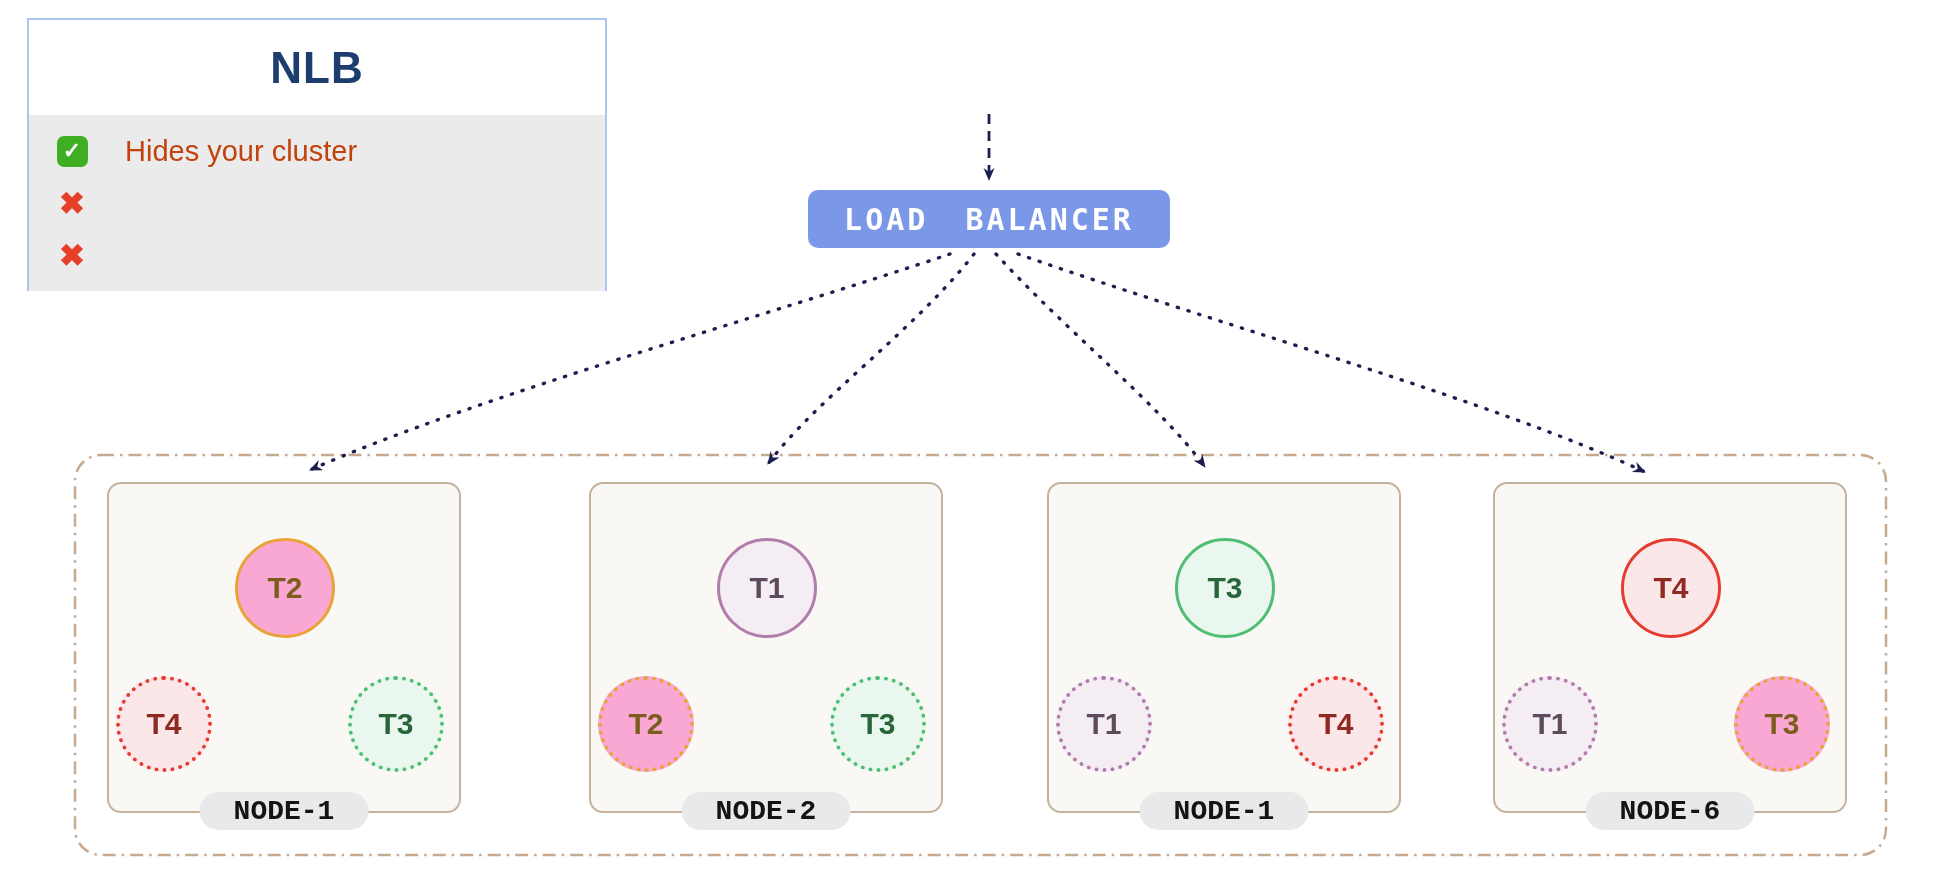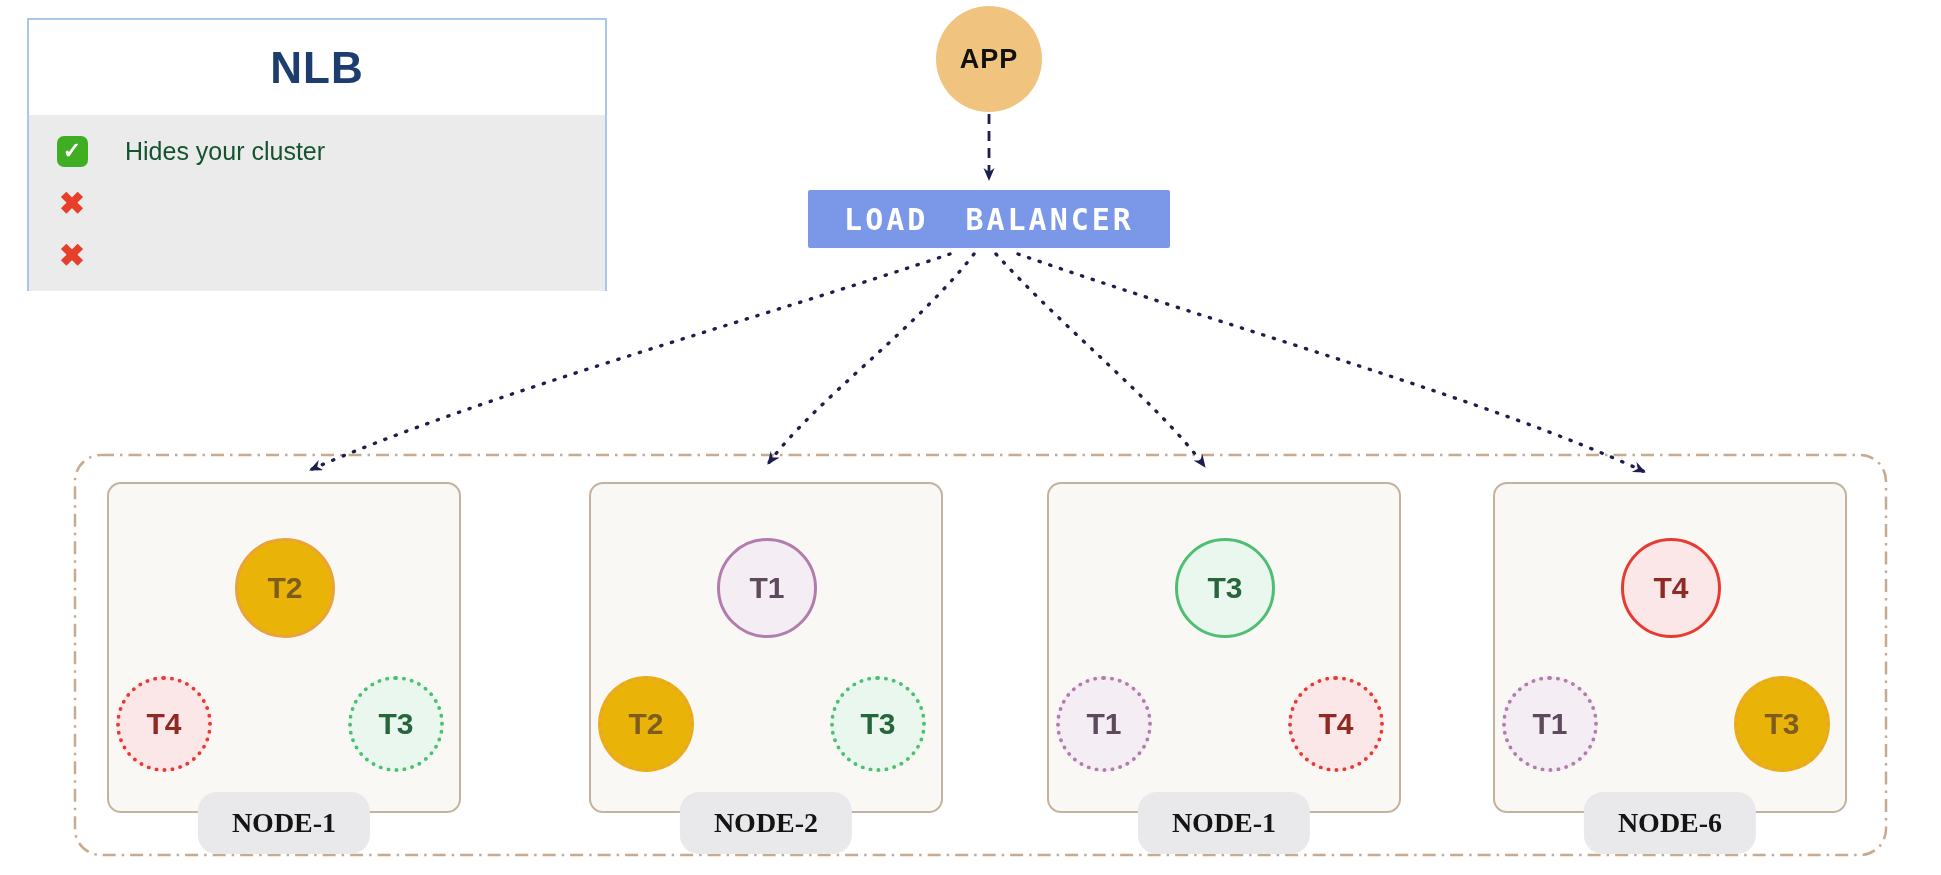--- a/index.html
+++ b/index.html
@@ -25,61 +25,61 @@
   .legend-row{
     height:52px;display:flex;align-items:center;padding-left:26px;
   }
   .legend-icon{width:34px;display:flex;align-items:center;justify-content:center;margin-right:36px;}
   .check-badge{
     width:31px;height:31px;background:#3fae23;border-radius:7px;
     display:flex;align-items:center;justify-content:center;
     color:#ffffff;font-size:22px;font-weight:900;
   }
   .cross-glyph{color:#e6402a;font-size:31px;font-weight:900;line-height:1;}
-  .legend-label{font-size:25px;font-weight:500;color:#14532d;}
+  .legend-label{font-size:29px;font-weight:500;color:#c2410c;}
 
   
   .app-circle{
     position:absolute;left:936px;top:6px;width:106px;height:106px;border-radius:50%;
     background:#f0c37e;z-index:2;display:flex;align-items:center;justify-content:center;
   }
   .app-label{font-size:27px;font-weight:800;color:#111111;letter-spacing:1px;}
 
   
   .lb-box{
-    position:absolute;left:808px;top:190px;width:362px;height:58px;border-radius:2px;
+    position:absolute;left:808px;top:190px;width:362px;height:58px;border-radius:10px;
     background:#7b97e7;z-index:2;display:flex;align-items:center;justify-content:center;
   }
   .lb-label{
     font-family:"DejaVu Sans Mono", monospace;font-size:30px;font-weight:700;color:#ffffff;
     letter-spacing:3px;word-spacing:16px;
   }
 
   
   .node{
     position:absolute;top:482px;width:354px;height:331px;z-index:2;
     background:#faf8f5;border:2px solid #c5b29e;border-radius:14px;box-sizing:border-box;
   }
   .node-1{left:107px;} .node-2{left:589px;} .node-3{left:1047px;} .node-4{left:1493px;}
   .node-label{
     position:absolute;left:50%;transform:translateX(-50%);top:308px;height:38px;z-index:3;
-    background:#e9e9eb;border-radius:19px;padding:12px 34px;white-space:nowrap;
+    background:#e9e9eb;border-radius:19px;padding:0 34px;white-space:nowrap;
     display:flex;align-items:center;justify-content:center;
-    font-family:Liberation Serif, serif;font-size:28px;font-weight:700;color:#141414;
+    font-family:Liberation Mono, monospace;font-size:28px;font-weight:700;color:#141414;
   }
   .circle{
     position:absolute;border-radius:50%;box-sizing:border-box;
     display:flex;align-items:center;justify-content:center;
     font-size:30px;font-weight:600;
   }
   .circle.primary{left:126px;top:54px;width:100px;height:100px;border-style:solid;border-width:3px;}
   .circle.replica{width:96px;height:96px;top:192px;border-style:dotted;border-width:4px;}
   .circle.replica.pos-left{left:7px;}
   .circle.replica.pos-right{left:239px;}
-  .tone-orange{background:#eab308;border-color:#eaa339;color:#7c5d1e;}
+  .tone-orange{background:#f9a8d4;border-color:#eaa339;color:#7c5d1e;}
   .tone-red{background:#fbe7e8;border-color:#e63b31;color:#8e2a23;}
   .tone-green{background:#e9f7ee;border-color:#4fbe72;color:#27663b;}
   .tone-purple{background:#f4edf4;border-color:#b27cac;color:#5d4a5b;}
 </style>
 </head>
 <body>
 
 <div class="canvas">
 
   <svg class="overlay" width="1941" height="875" viewBox="0 0 1941 875">
@@ -114,23 +114,20 @@
           </span>
       </div>
       <div class="legend-row">
         <span class="legend-icon">
             <span class="cross-glyph">✖</span>
           </span>
       </div>
     </div>
   </div>
 
-  <div class="app-circle">
-    <span class="app-label">APP</span>
-  </div>
 
   <div class="lb-box">
     <span class="lb-label">LOAD BALANCER</span>
   </div>
 
   <div class="node node-1">
     <div class="circle primary tone-orange">
       <span>T2</span>
     </div>
     <div class="circle replica pos-left tone-red">

